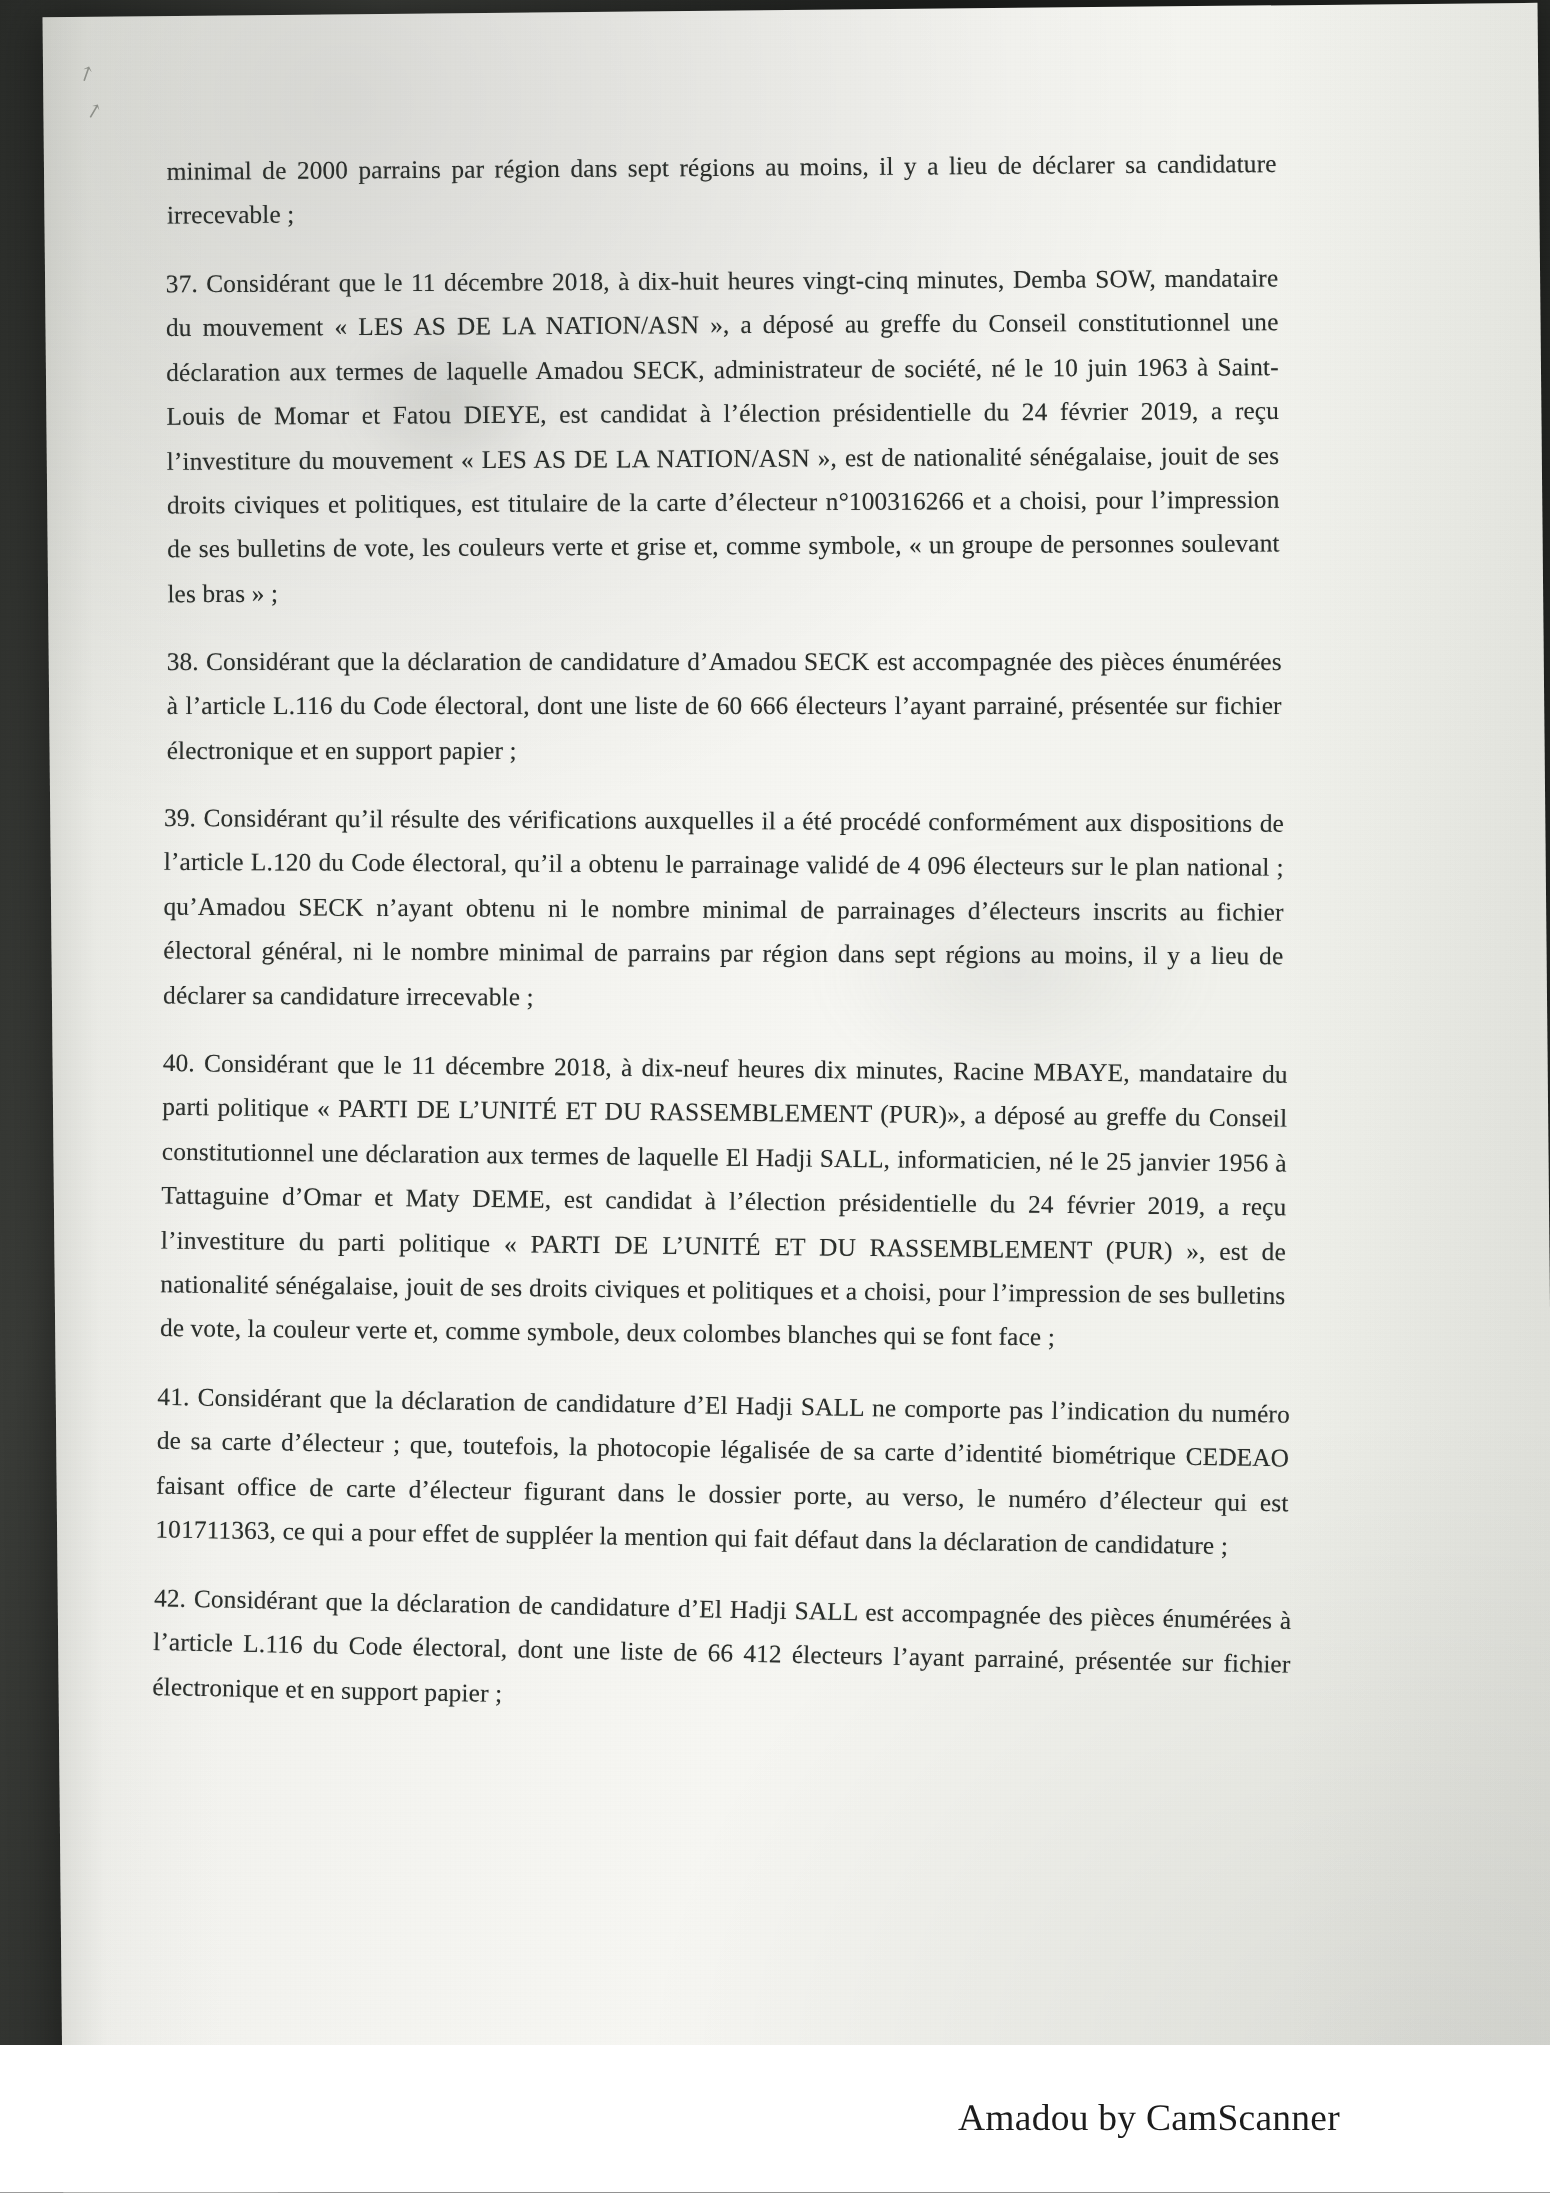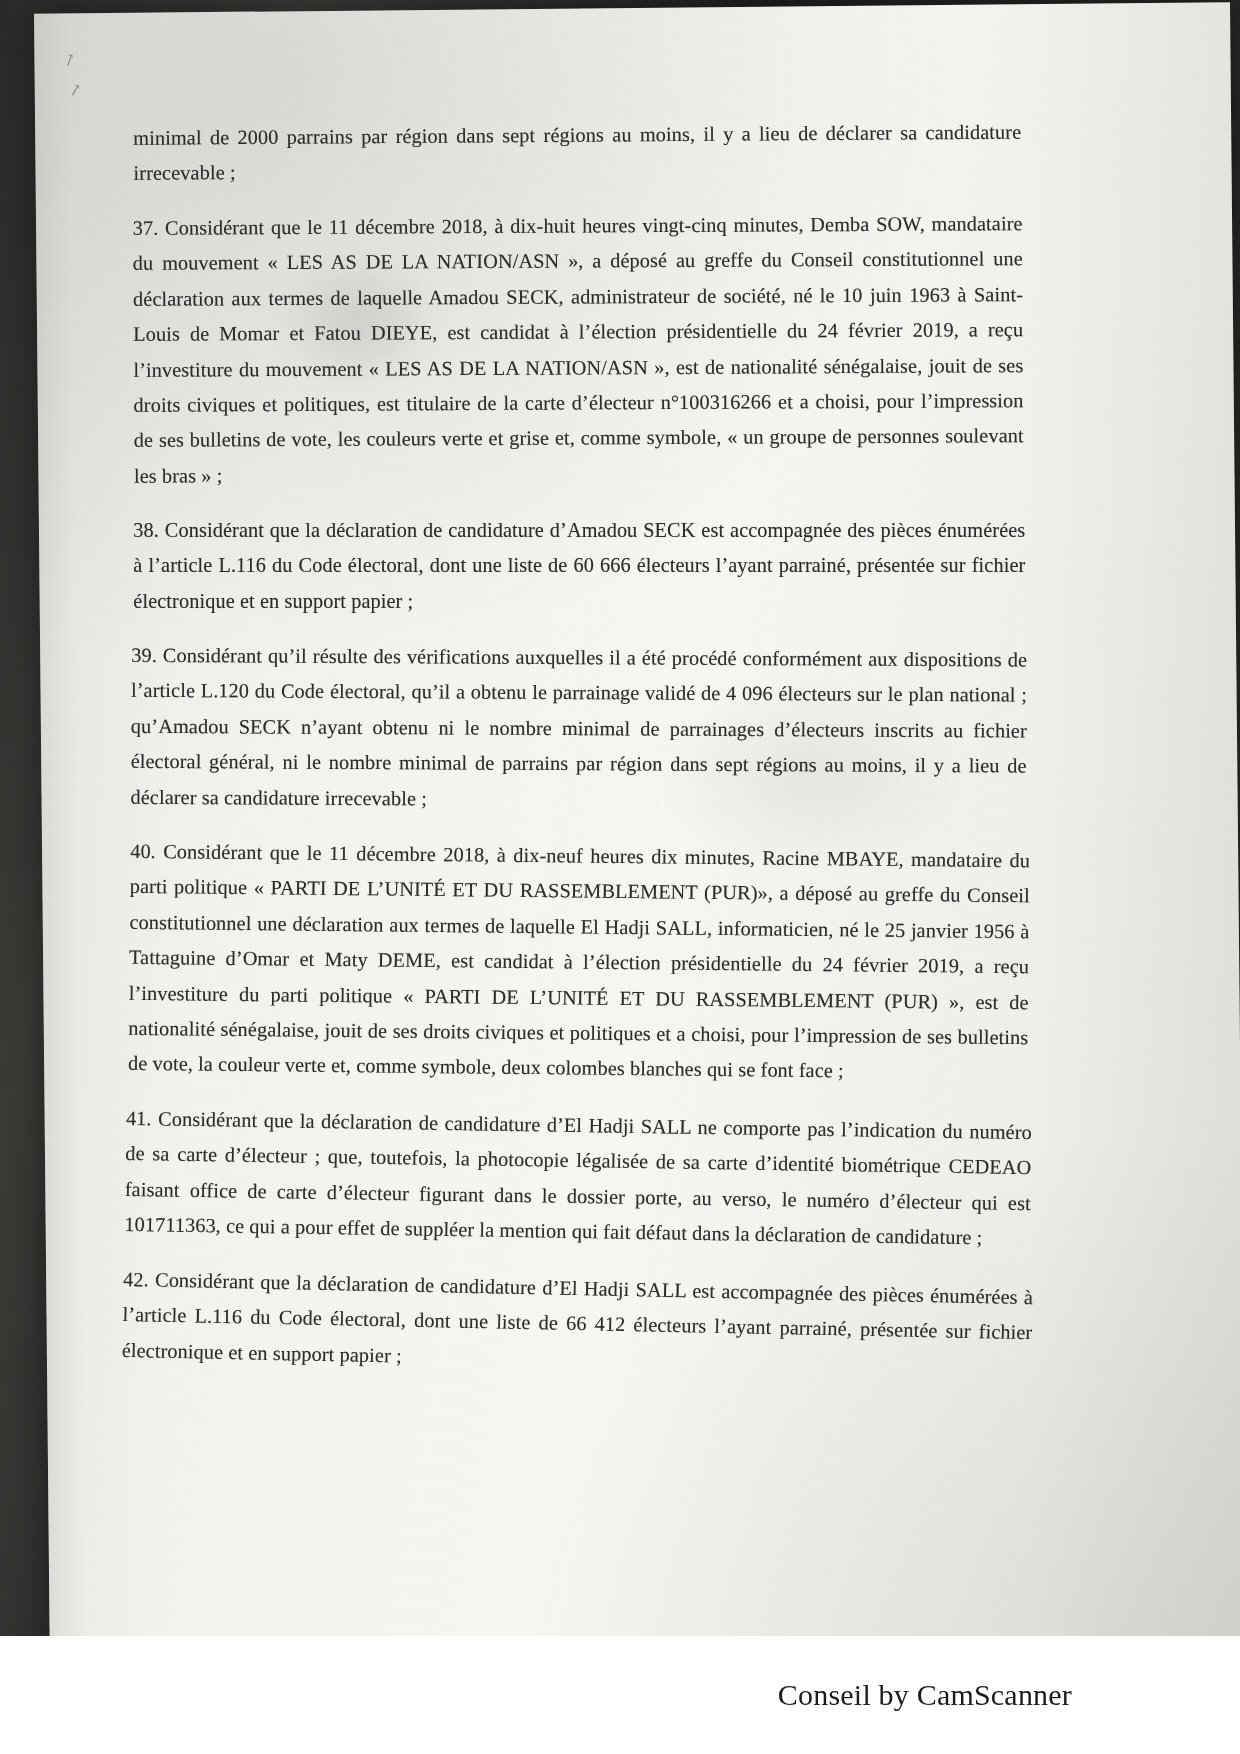--- a/index.html
+++ b/index.html
@@ -192,16 +192,16 @@
       <p class="para p41">41. Considérant que la déclaration de candidature d’El Hadji SALL ne comporte pas l’indication du numéro de sa carte d’électeur ; que, toutefois, la photocopie légalisée de sa carte d’identité biométrique CEDEAO faisant office de carte d’électeur figurant dans le dossier porte, au verso, le numéro d’électeur qui est 101711363, ce qui a pour effet de suppléer la mention qui fait défaut dans la déclaration de candidature ;</p>
 
       <p class="para p42">42. Considérant que la déclaration de candidature d’El Hadji SALL est accompagnée des pièces énumérées à l’article L.116 du Code électoral, dont une liste de 66 412 électeurs l’ayant parrainé, présentée sur fichier électronique et en support papier ;</p>
 
     </div>
   </div>
 
   <div class="grain"></div>
 
   <div class="scan-footer">
-    <div class="label">Conseil by CamScanner</div>
+    <div class="label">Amadou by CamScanner</div>
   </div>
 
 </div>
 
 </body></html>

